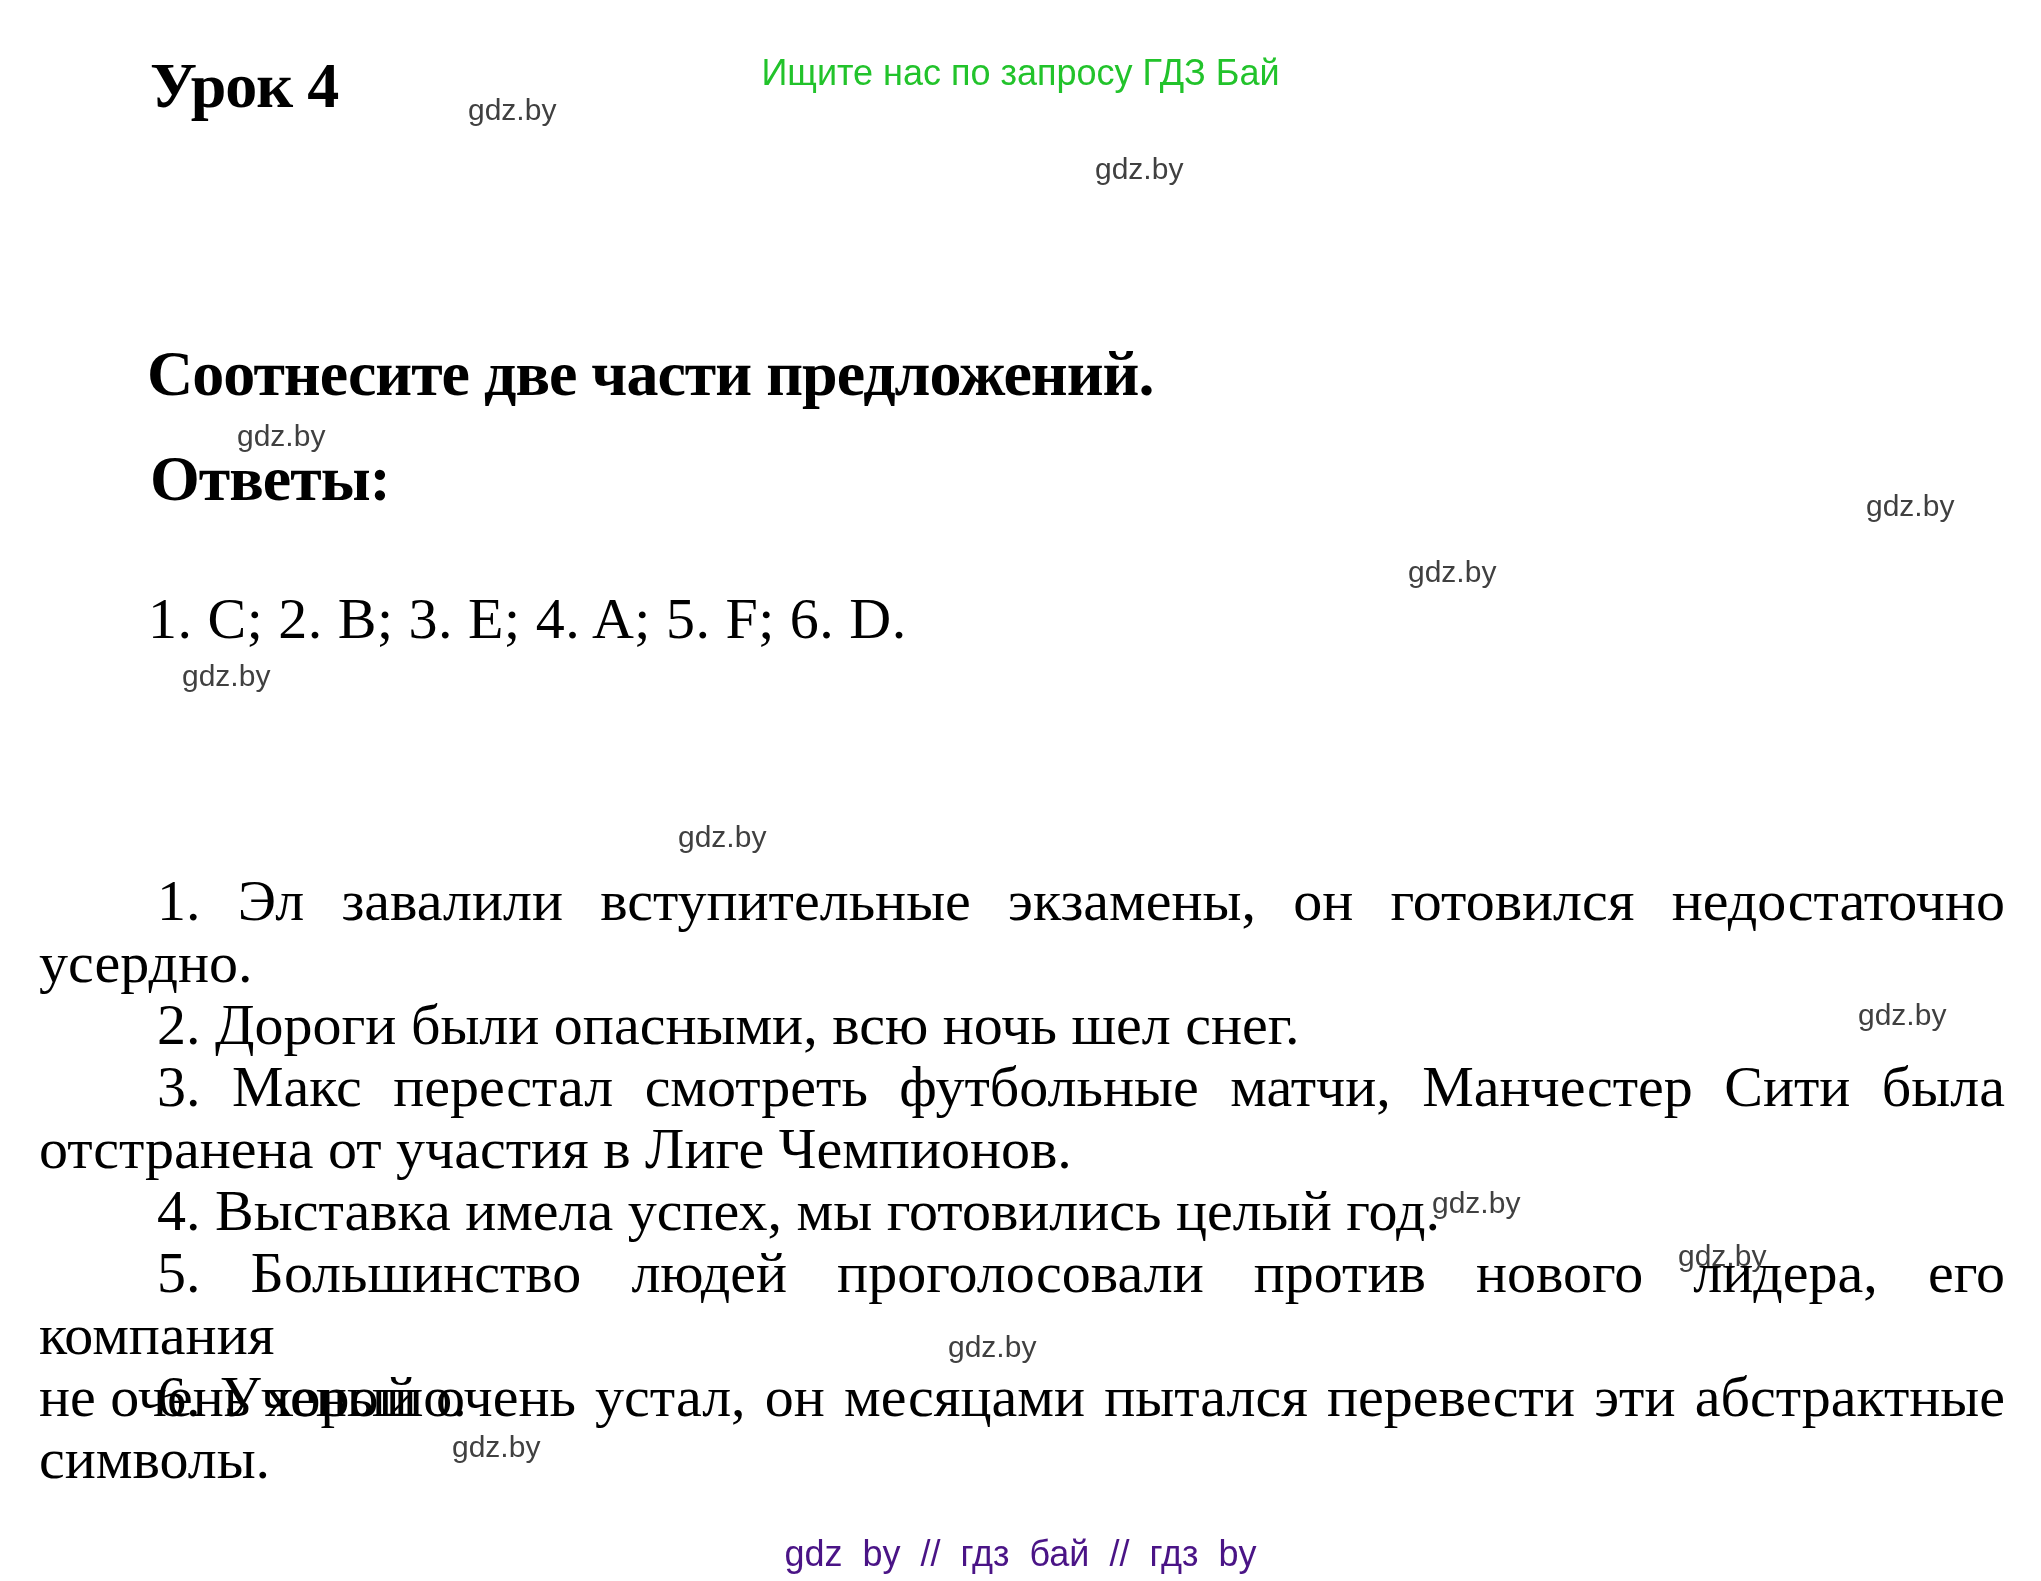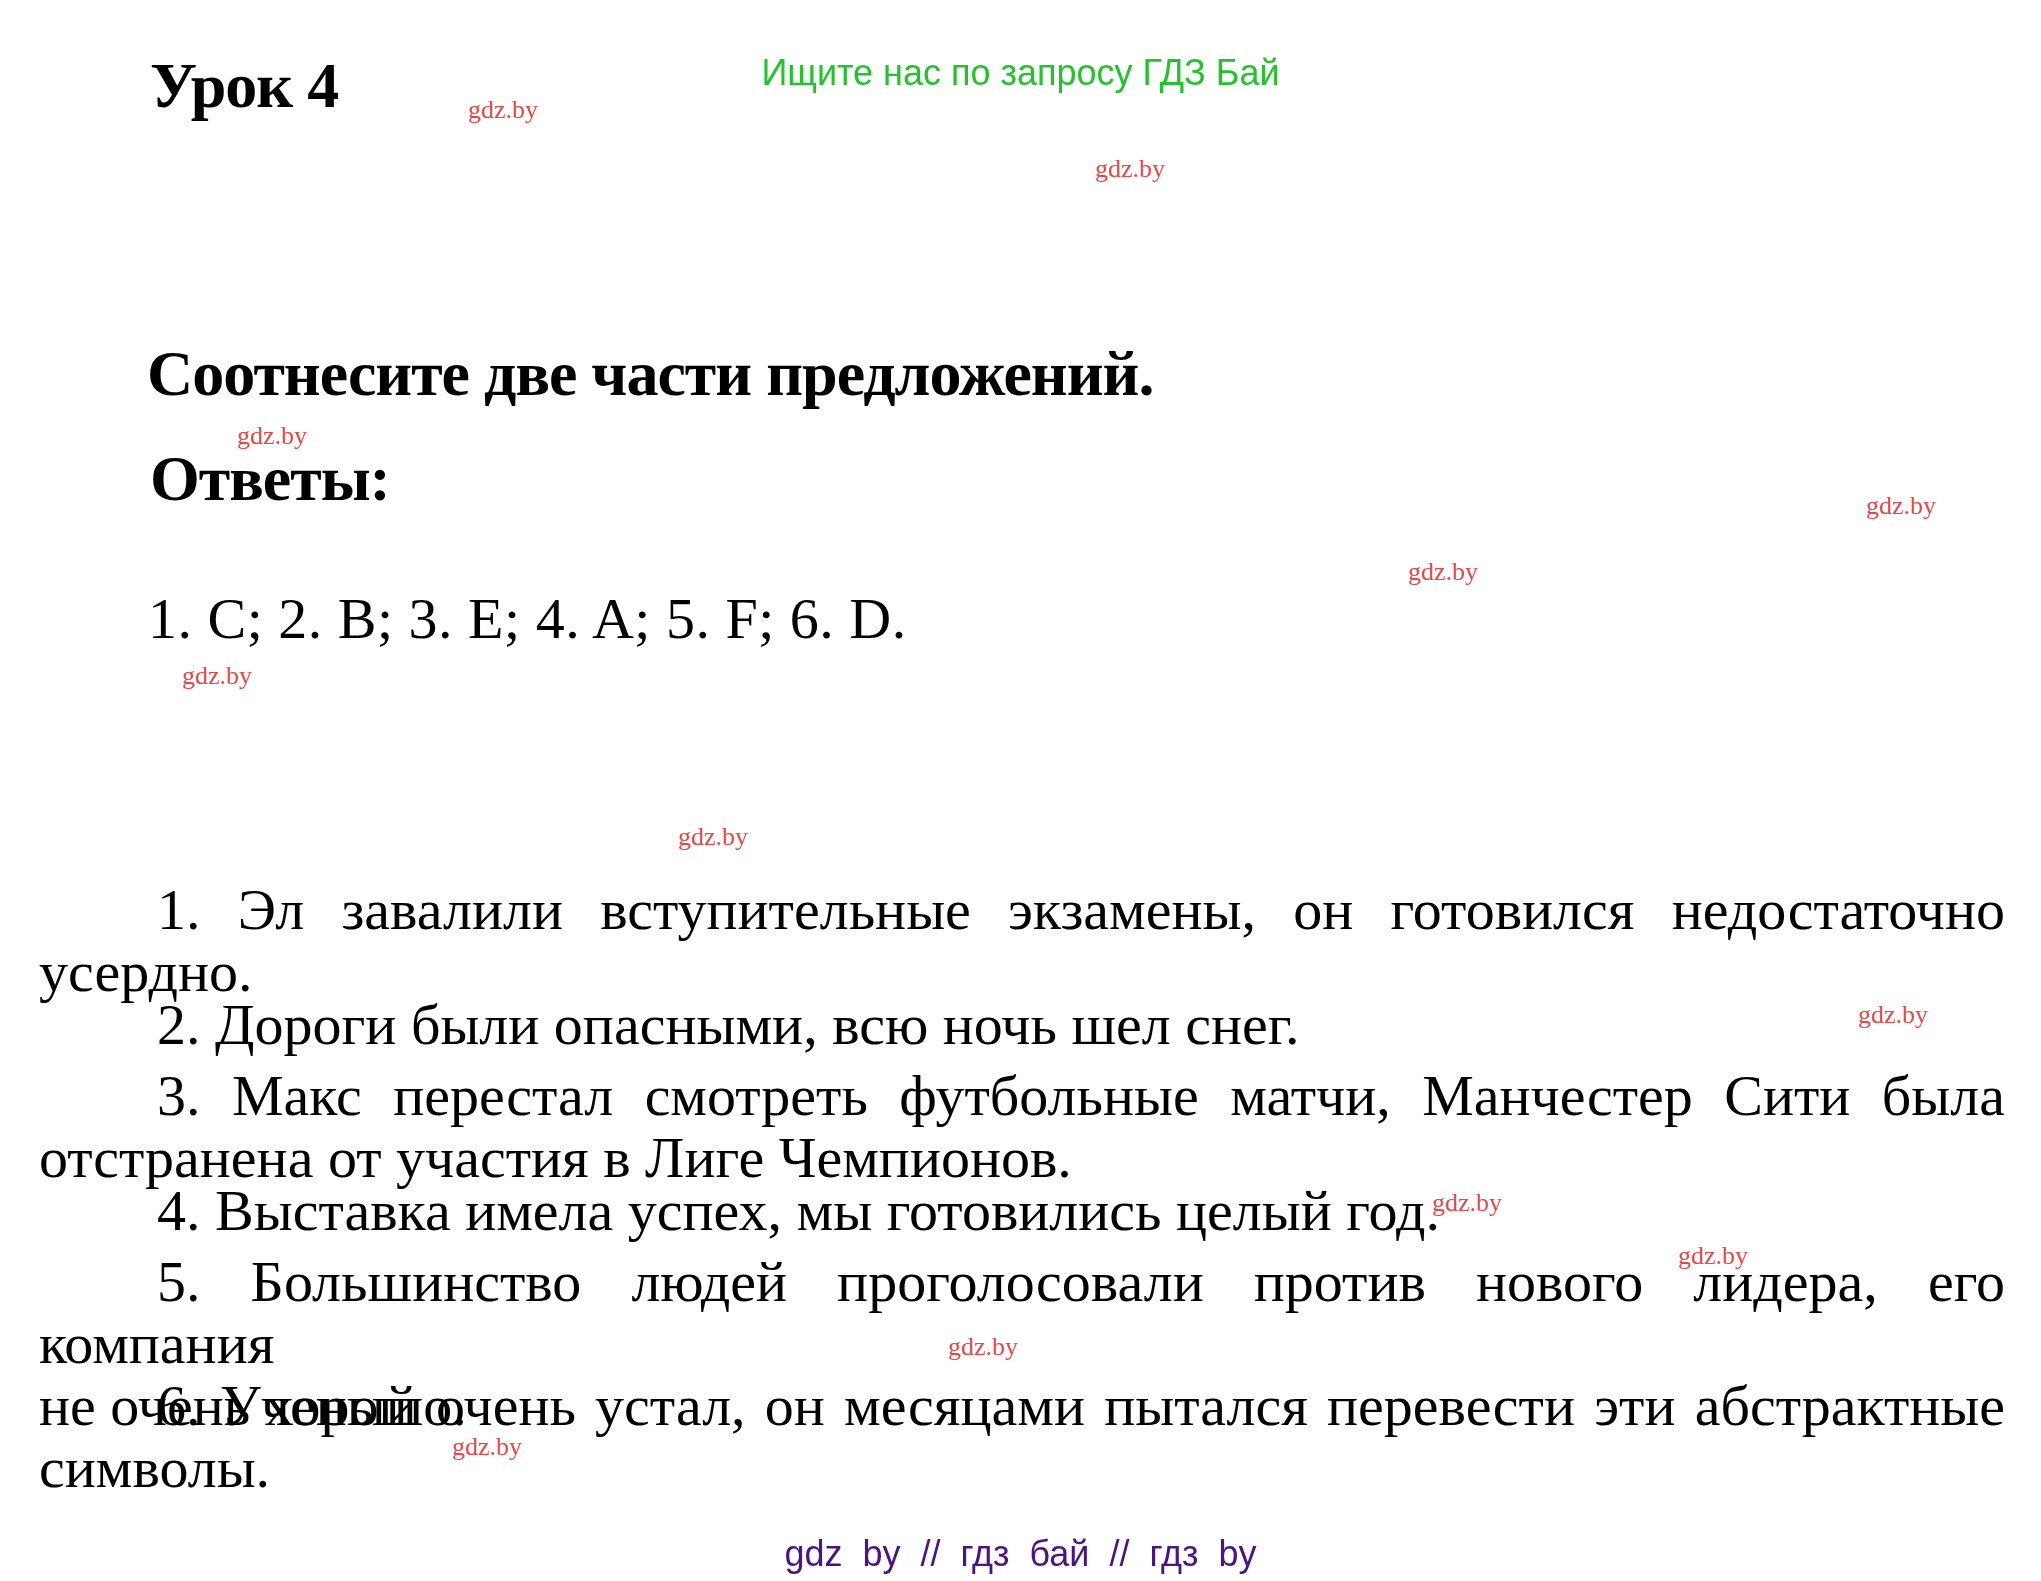--- a/index.html
+++ b/index.html
@@ -35,27 +35,27 @@
     position:absolute;top:588px;left:148px;
     font-size:58px;line-height:62px;
     white-space:nowrap;letter-spacing:0.5px;
   }
   .bodyblock{
     position:absolute;left:39px;width:1966px;
     font-size:58px;line-height:62px;
   }
   .p1{top:870px;} .p2{top:994px;} .p3{top:1056px;}
   .p4{top:1180px;} .p5{top:1242px;} .p6{top:1366px;}
-  .jline{text-align:justify;text-align-last:justify;margin-top:9px;}
+  .jline{text-align:justify;text-align-last:justify;}
   .indent{text-indent:118px;}
   .wm{
     position:absolute;
-    font-family:Liberation Serif, serif;
-    font-size:26px;line-height:34px;
-    color:#ef4444;
+    font-family:Liberation Sans, sans-serif;
+    font-size:30px;line-height:34px;
+    color:#404040;
     white-space:nowrap;
   }
   .footer{
     position:absolute;top:1534px;left:0;width:100%;
     text-align:center;
     font-family:"Liberation Sans", sans-serif;
     font-size:36px;line-height:40px;
     word-spacing:10px;
     color:#4a1486;
   }

